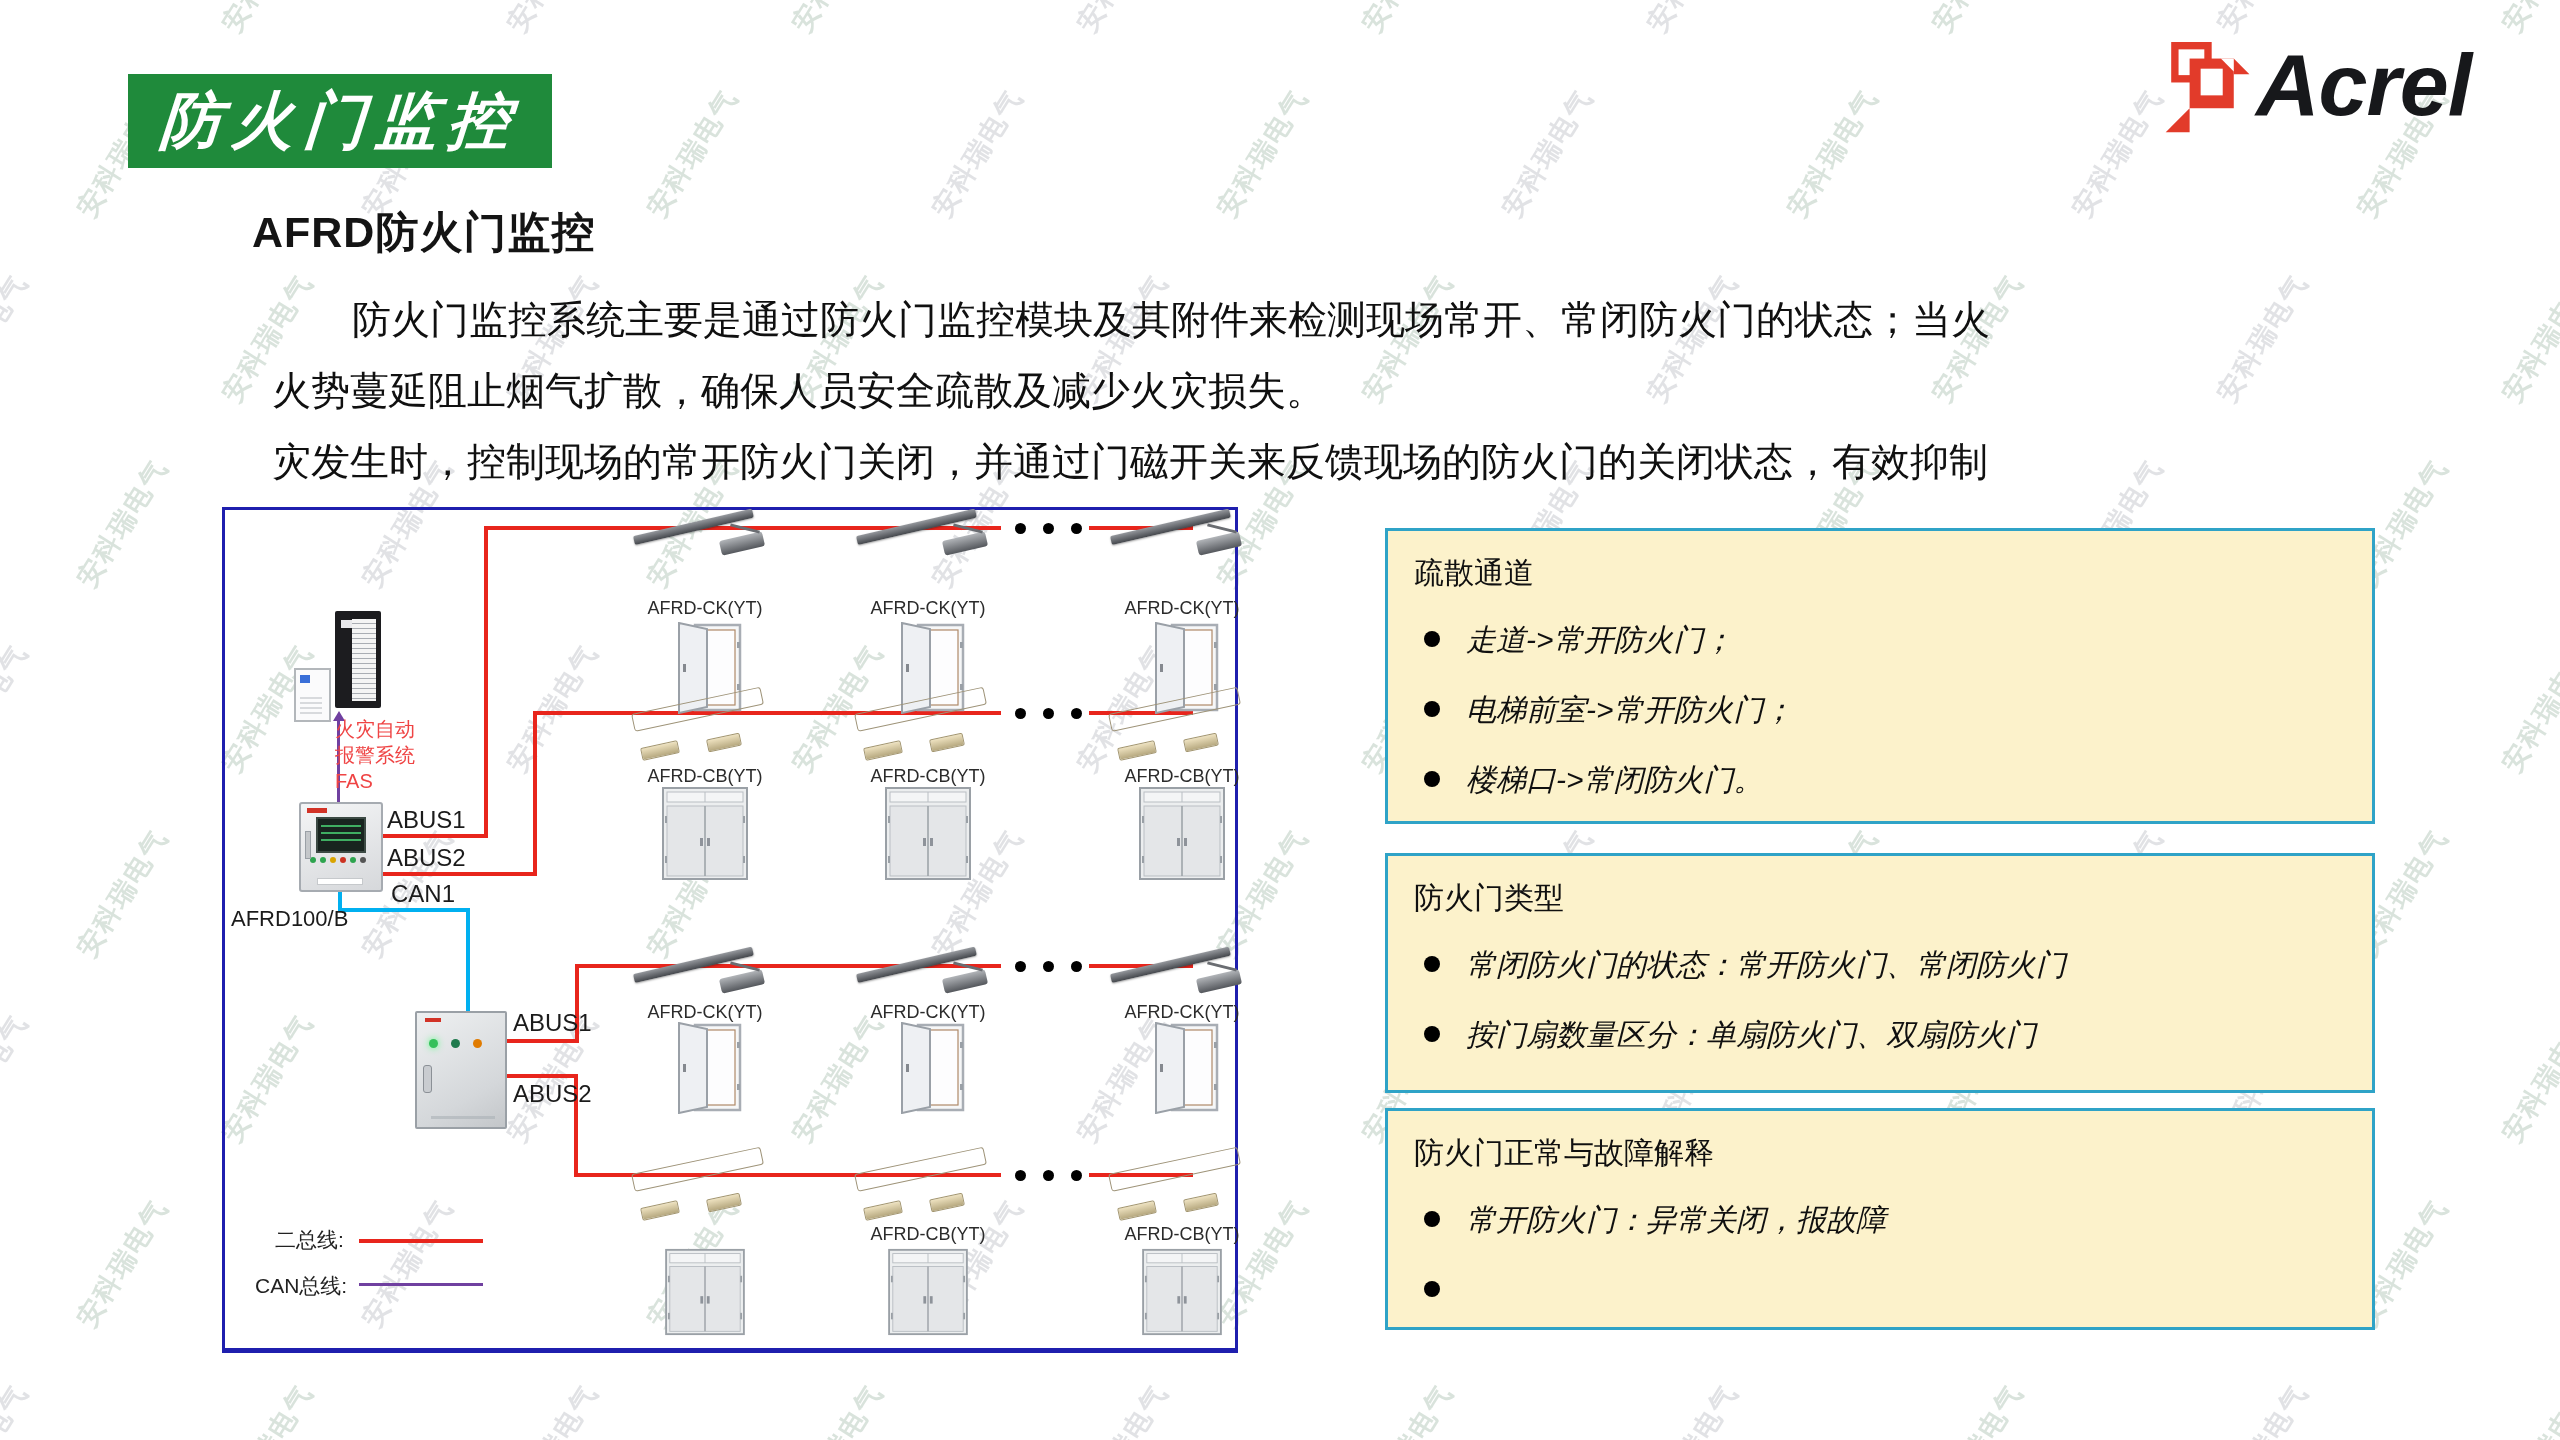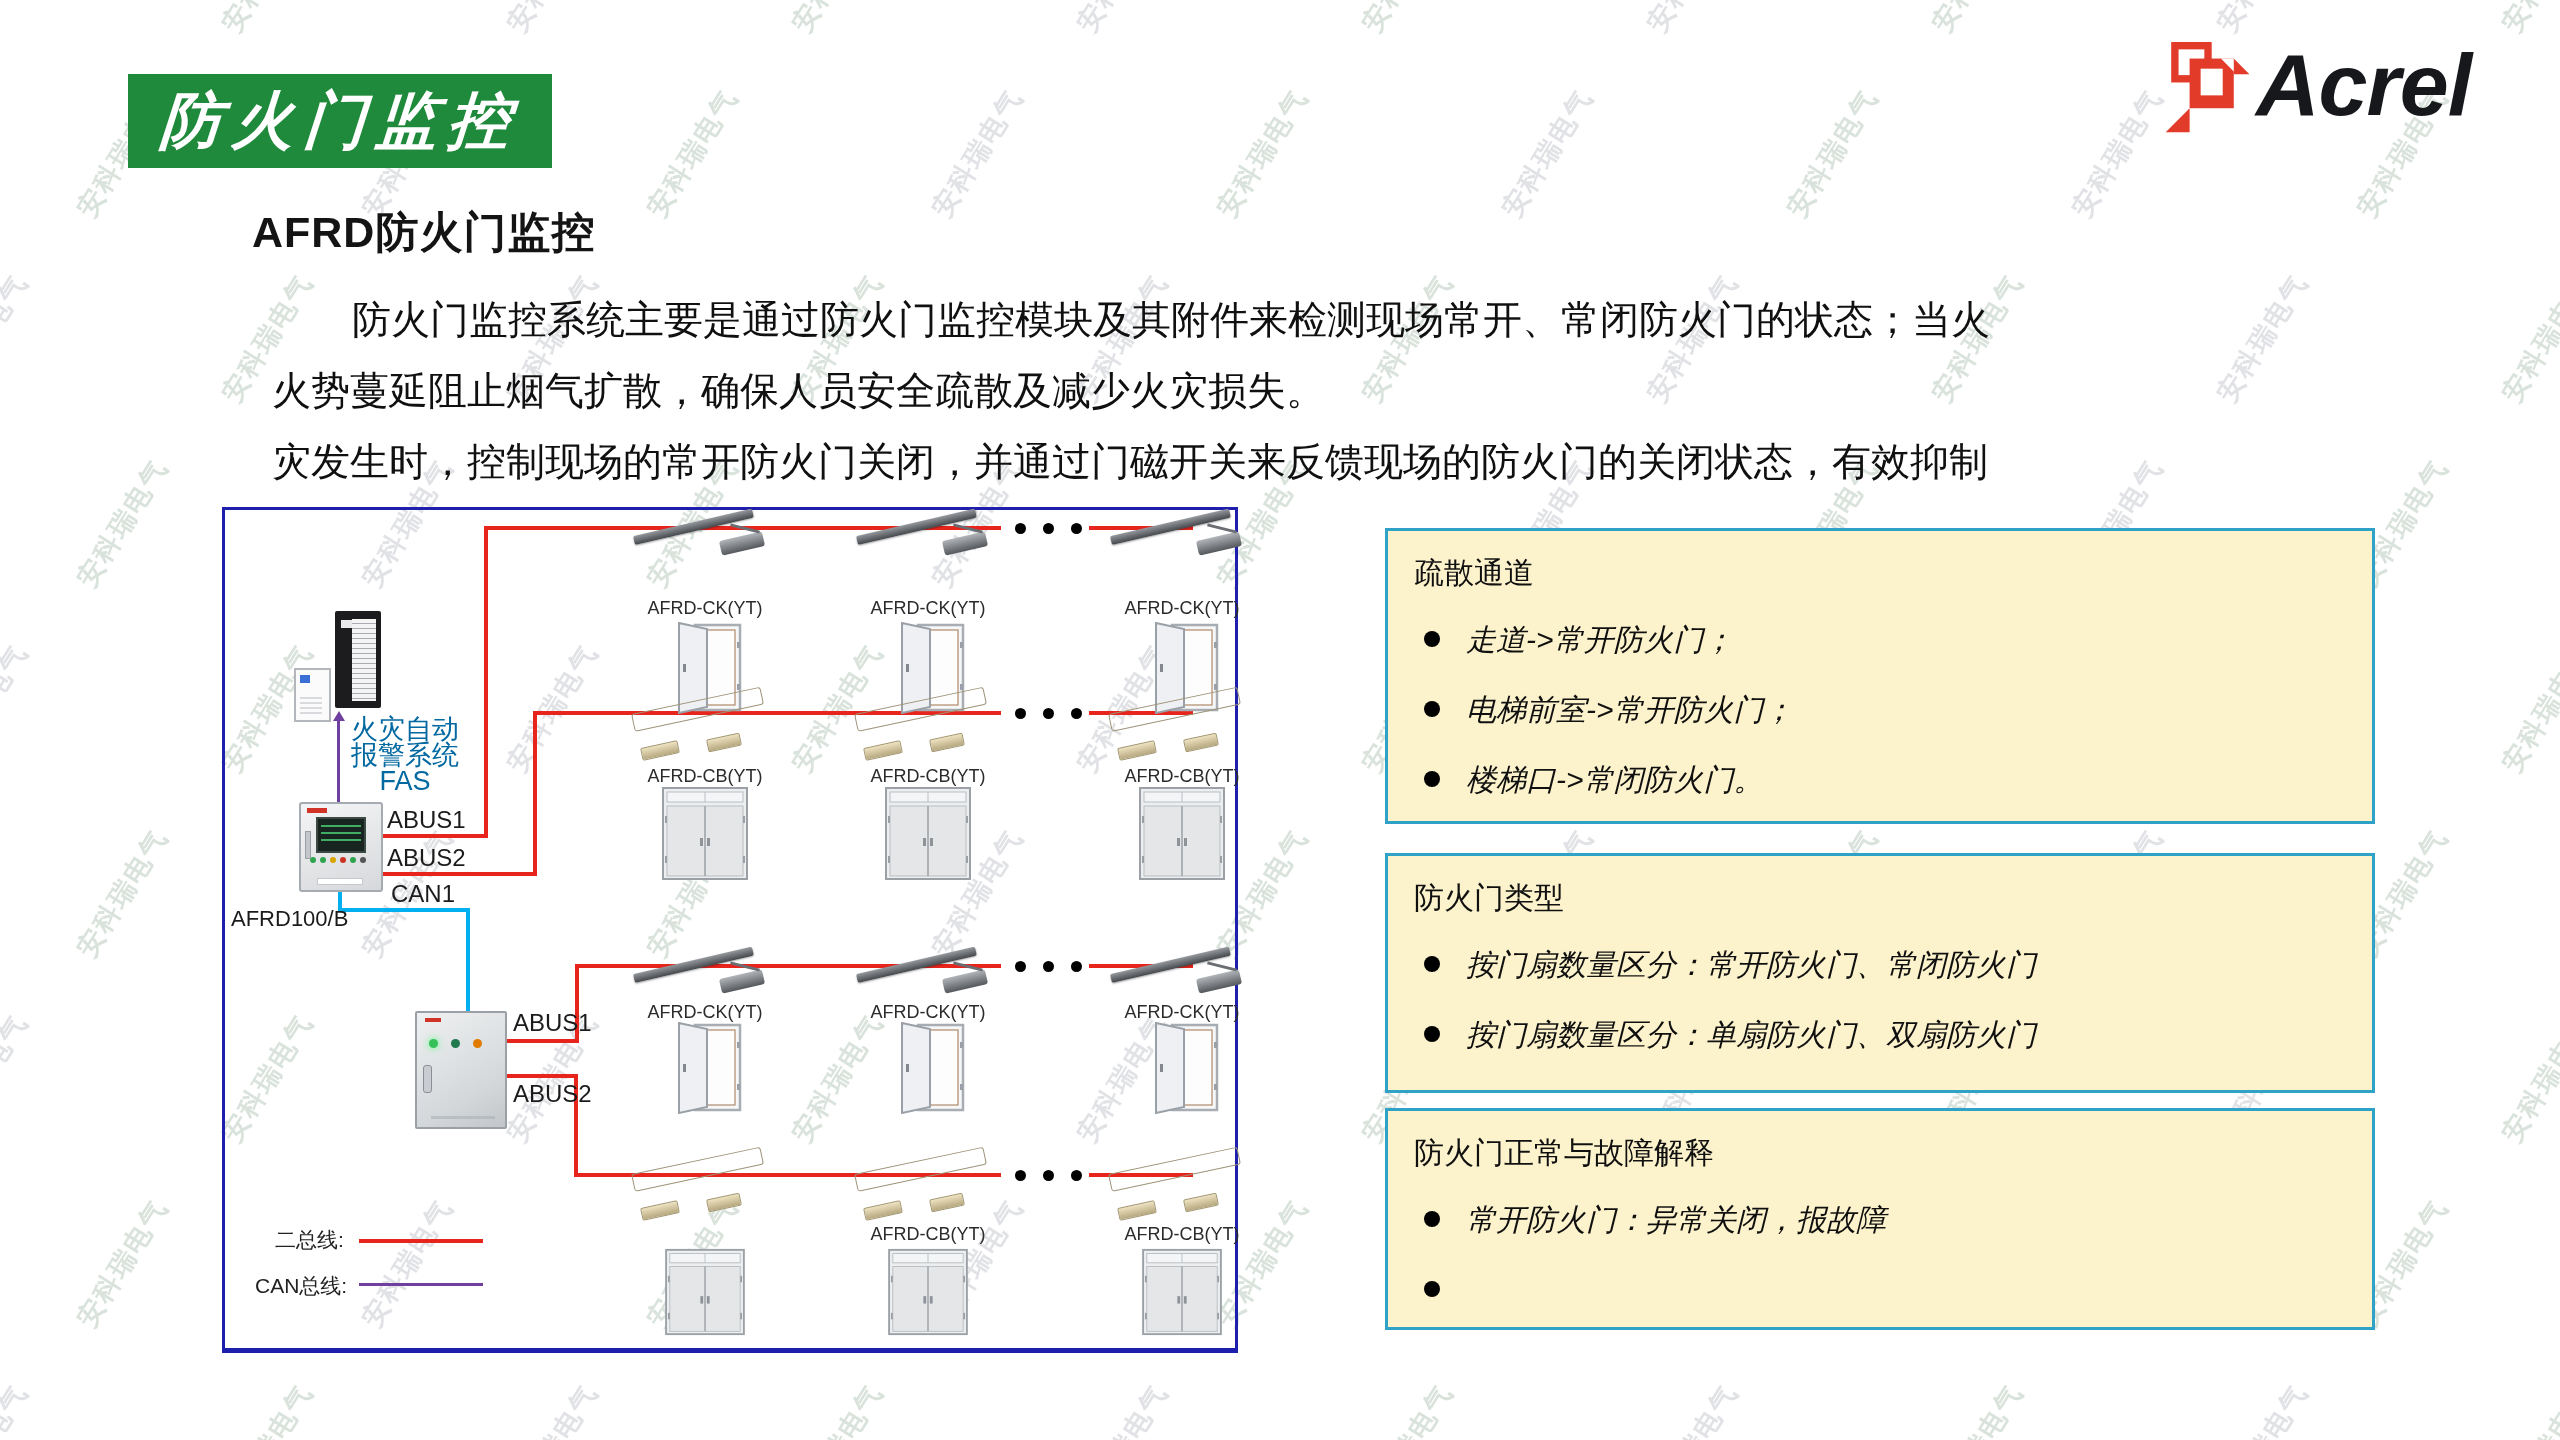--- a/index.html
+++ b/index.html
@@ -52,21 +52,21 @@
     background:linear-gradient(#eee2c0,#b6a87f);transform:rotate(-12deg);}
   
   .fas-cab{left:110px;top:101px;width:46px;height:97px;background:#1c1c1f;border-radius:2px;}
   .fas-cab .grid{position:absolute;right:5px;top:8px;bottom:7px;width:24px;background:
       repeating-linear-gradient(180deg,#f4f4f4 0 4px,#a9adb3 4px 5px);}
   .fas-cab .chip{position:absolute;left:6px;top:9px;width:11px;height:8px;background:#e9e9ec;}
   .fas-panel{left:69px;top:158px;width:33px;height:50px;background:#fbfbfc;border:2px solid #b3b7bb;}
   .fas-panel .scr{position:absolute;left:4px;top:5px;width:10px;height:8px;background:#3a6fd8;}
   .fas-panel .rows{position:absolute;left:4px;bottom:5px;width:22px;height:18px;background:
       repeating-linear-gradient(180deg,#d8dadd 0 2px,transparent 2px 5px);}
-  .fas-text{left:110px;top:206px;width:140px;text-align:center;font-size:27px;line-height:26px;color:#0369a1;}
+  .fas-text{left:110px;top:206px;width:140px;text-align:left;font-size:20px;line-height:26px;color:#ef4444;}
   
   .ctrl{left:74px;top:292px;width:80px;height:86px;border:2px solid #a6abb1;border-radius:3px;
         background:linear-gradient(160deg,#f4f5f6,#d6d8db);}
   .ctrl .mlogo{position:absolute;left:6px;top:4px;width:20px;height:5px;background:#d23327;}
   .ctrl .scr{position:absolute;left:15px;top:13px;width:46px;height:32px;background:#18241f;border:2px solid #3c4a44;}
   .ctrl .scr i{position:absolute;left:3px;right:3px;height:2px;background:#3fae62;display:block;}
   .ctrl .leds{position:absolute;left:9px;top:53px;display:flex;gap:4px;}
   .ctrl .leds b{width:6px;height:6px;border-radius:50%;display:block;}
   .ctrl .slot{position:absolute;left:4px;top:27px;width:4px;height:26px;background:#c4c7ca;border:1px solid #9aa0a6;}
   .ctrl .strip{position:absolute;left:16px;bottom:5px;width:44px;height:5px;background:#fff;border:1px solid #c6c9cc;}
@@ -451,21 +451,21 @@
     <div class="bullet">
         <span class="bdot"></span>
       <span class="btext">楼梯口-&gt;常闭防火门。</span>
       </div>
   </div>
 
   <div class="abs info-box z" style="left:1385px;top:853px;height:240px">
     <div class="info-title">防火门类型</div>
     <div class="bullet">
         <span class="bdot"></span>
-      <span class="btext">按门扇数量区分：常开防火门、常闭防火门</span>
+      <span class="btext">常闭防火门的状态：常开防火门、常闭防火门</span>
       </div>
     <div class="bullet">
         <span class="bdot"></span>
       <span class="btext">按门扇数量区分：单扇防火门、双扇防火门</span>
       </div>
   </div>
 
   <div class="abs info-box z" style="left:1385px;top:1108px;height:222px">
     <div class="info-title">防火门正常与故障解释</div>
     <div class="bullet">

